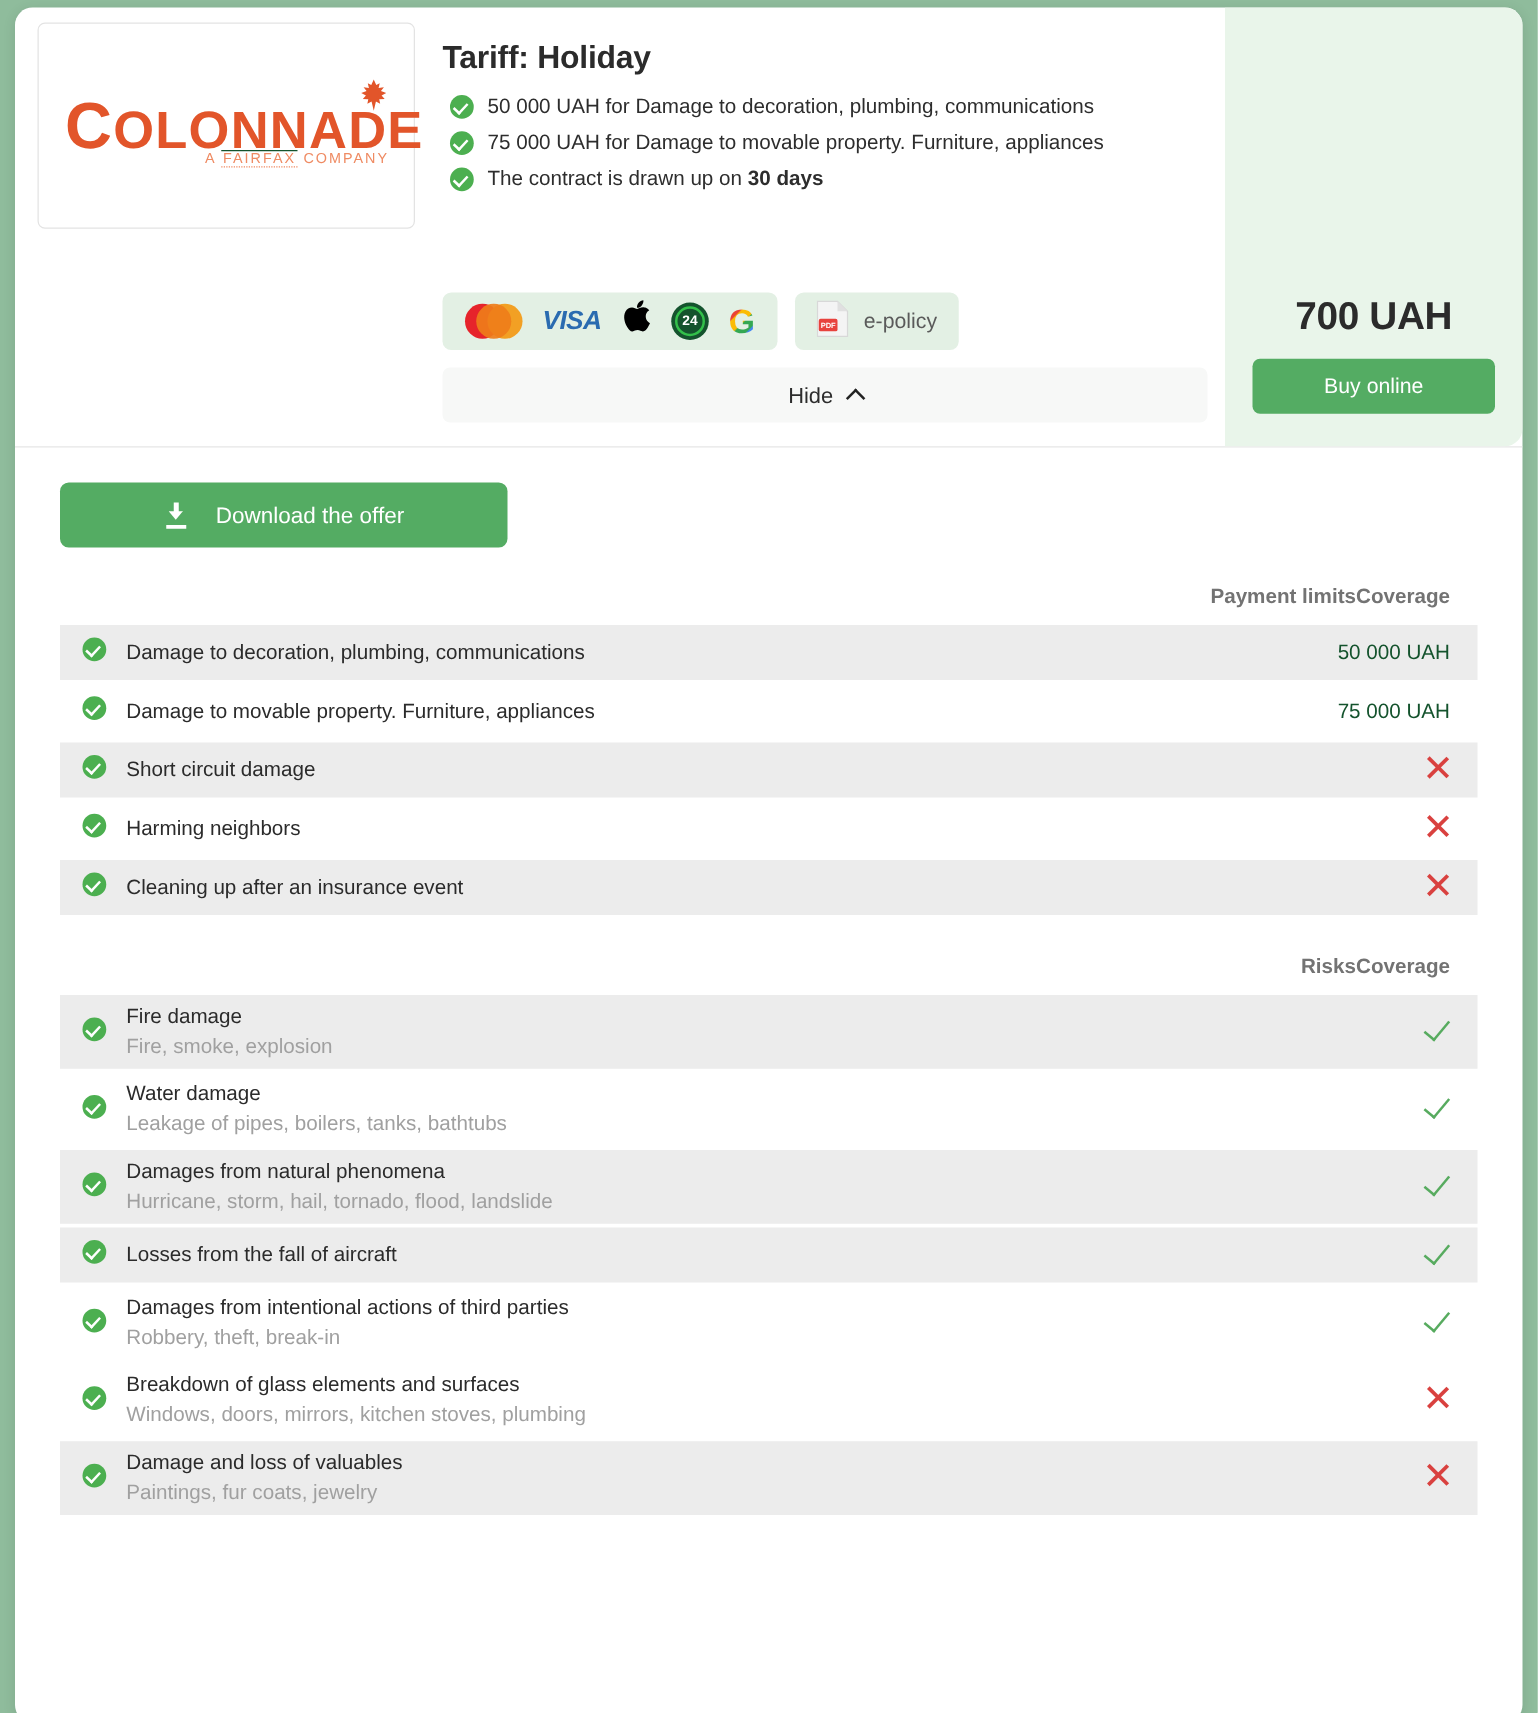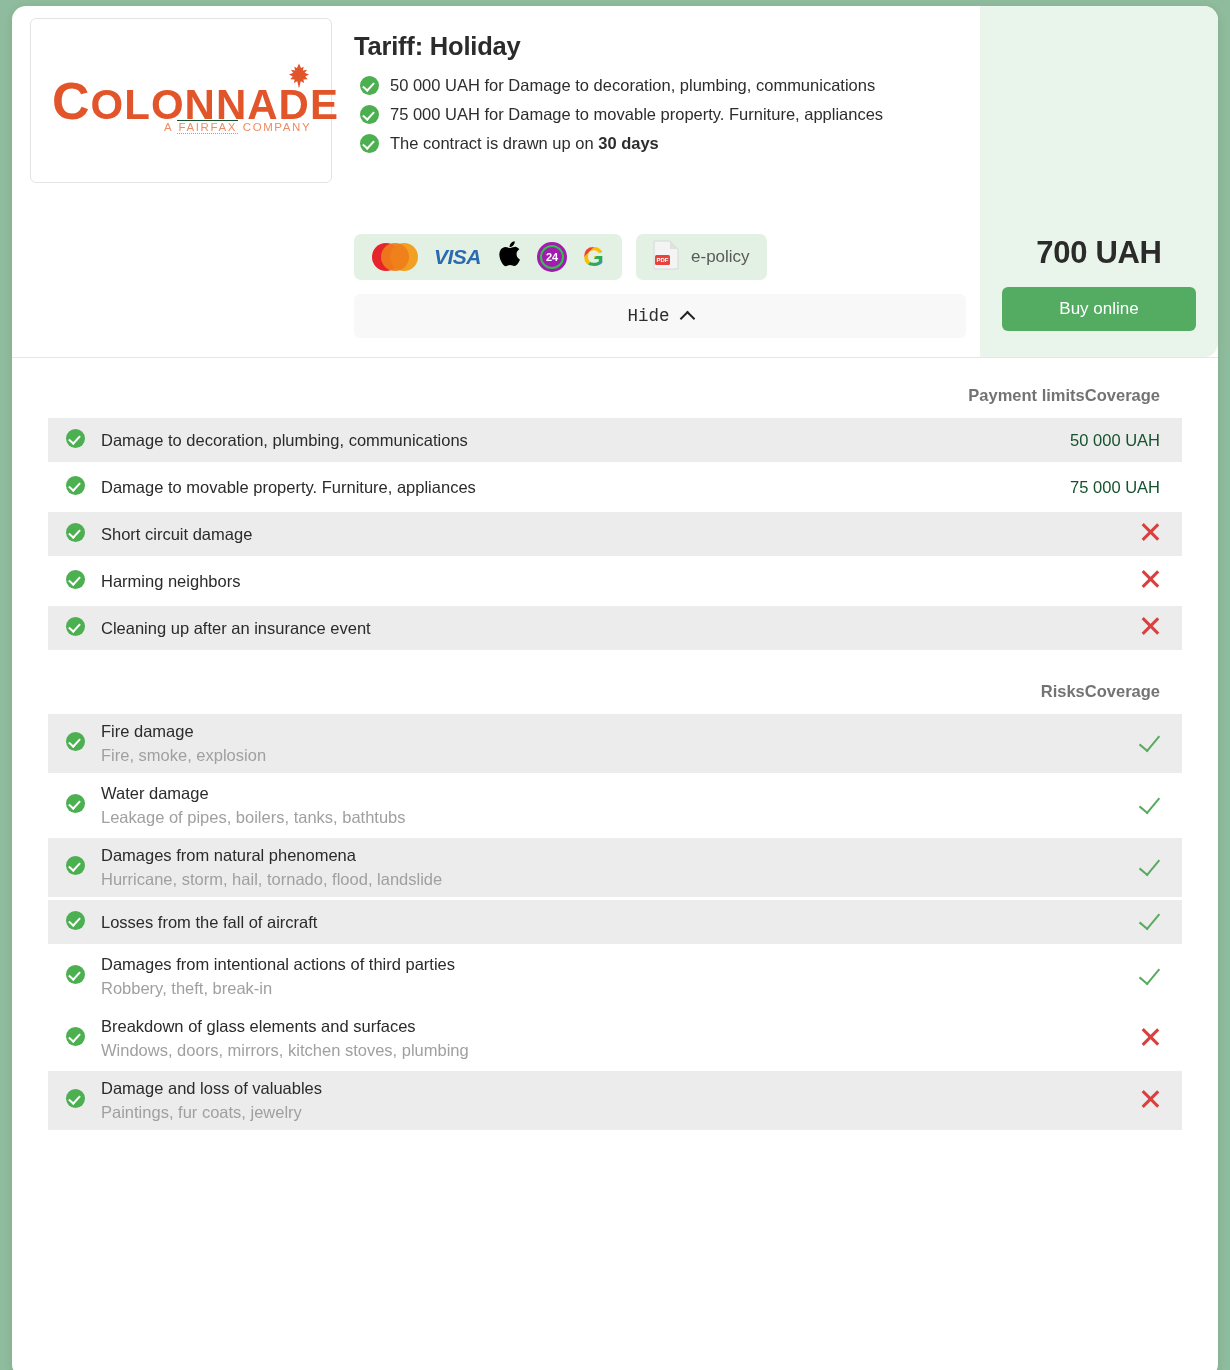--- a/index.html
+++ b/index.html
@@ -92,31 +92,31 @@
   .mc .r { right: 0; background: #f2a024; }
   .mc .m { left: 9px; width: 28px; background: #ef7d1a; opacity: .92; }
 
   .visa { font-size: 21px; font-weight: bold; font-style: italic; color: #2a6bb0; letter-spacing: -.5px; }
 
   .gpay { font-size: 27px; font-weight: bold; line-height: 1;
     background: linear-gradient(135deg,#ea4335 0%,#ea4335 28%,#fbbc05 30%,#fbbc05 52%,#34a853 54%,#34a853 74%,#4285f4 76%);
     -webkit-background-clip: text; background-clip: text; color: transparent;
   }
 
-  .p24 { width: 30px; height: 30px; border-radius: 50%; background: #a21caf;
+  .p24 { width: 30px; height: 30px; border-radius: 50%; background: #14532d;
          display: flex; align-items: center; justify-content: center; position: relative;}
   .p24::before { content:""; position:absolute; left:3px; top:3px; right:3px; bottom:3px;
                  border:2px solid #33c04a; border-radius:50%; }
   .p24 span { font-size: 11px; color: #fff; font-weight: bold; z-index: 1; }
 
   .hide-btn {
     position: absolute; left: 342px; top: 288px;
     width: 612px; height: 44px; background: #f7f8f7;
     border-radius: 6px; display: flex; align-items: center; justify-content: center;
-    gap: 12px; cursor: pointer; font-family: Liberation Mono, monospace;
+    gap: 12px; cursor: pointer;
   }
   .hide-btn span { font-size: 17.5px; color: #2d2d2d; }
   .caret { width: 11px; height: 11px; border: solid #222; border-width: 2.4px 2.4px 0 0;
            transform: rotate(-45deg); margin-top: 4px; }
 
   .price-panel {
     position: absolute; right: 0; top: 0; bottom: 0; width: 238px;
     background: #e9f5ea; border-radius: 0 14px 14px 0;
     display: flex; flex-direction: column; align-items: center; justify-content: flex-end;
     padding-bottom: 26px;
@@ -245,20 +245,26 @@
     </div>
 
     <div class="price-panel">
       <div class="price">700 UAH</div>
       <button class="buy-btn">Buy online</button>
     </div>
   </div>
 
   <div class="body-wrap">
 
+    <button class="download-btn">
+      <span class="dl-ico">
+          <span class="dl-bar"></span>
+        </span>
+      <span>Download the offer</span>
+    </button>
 
     <div class="sec-head">
       <span>Payment limits</span>
       <span>Coverage</span>
     </div>
     <div class="rows" id="limits-rows">
         <div class="row alt">
           <span class="chk"><span class="chip-circle"></span></span>
           <div class="row-texts">
             <div class="row-title">Damage to decoration, plumbing, communications</div>

